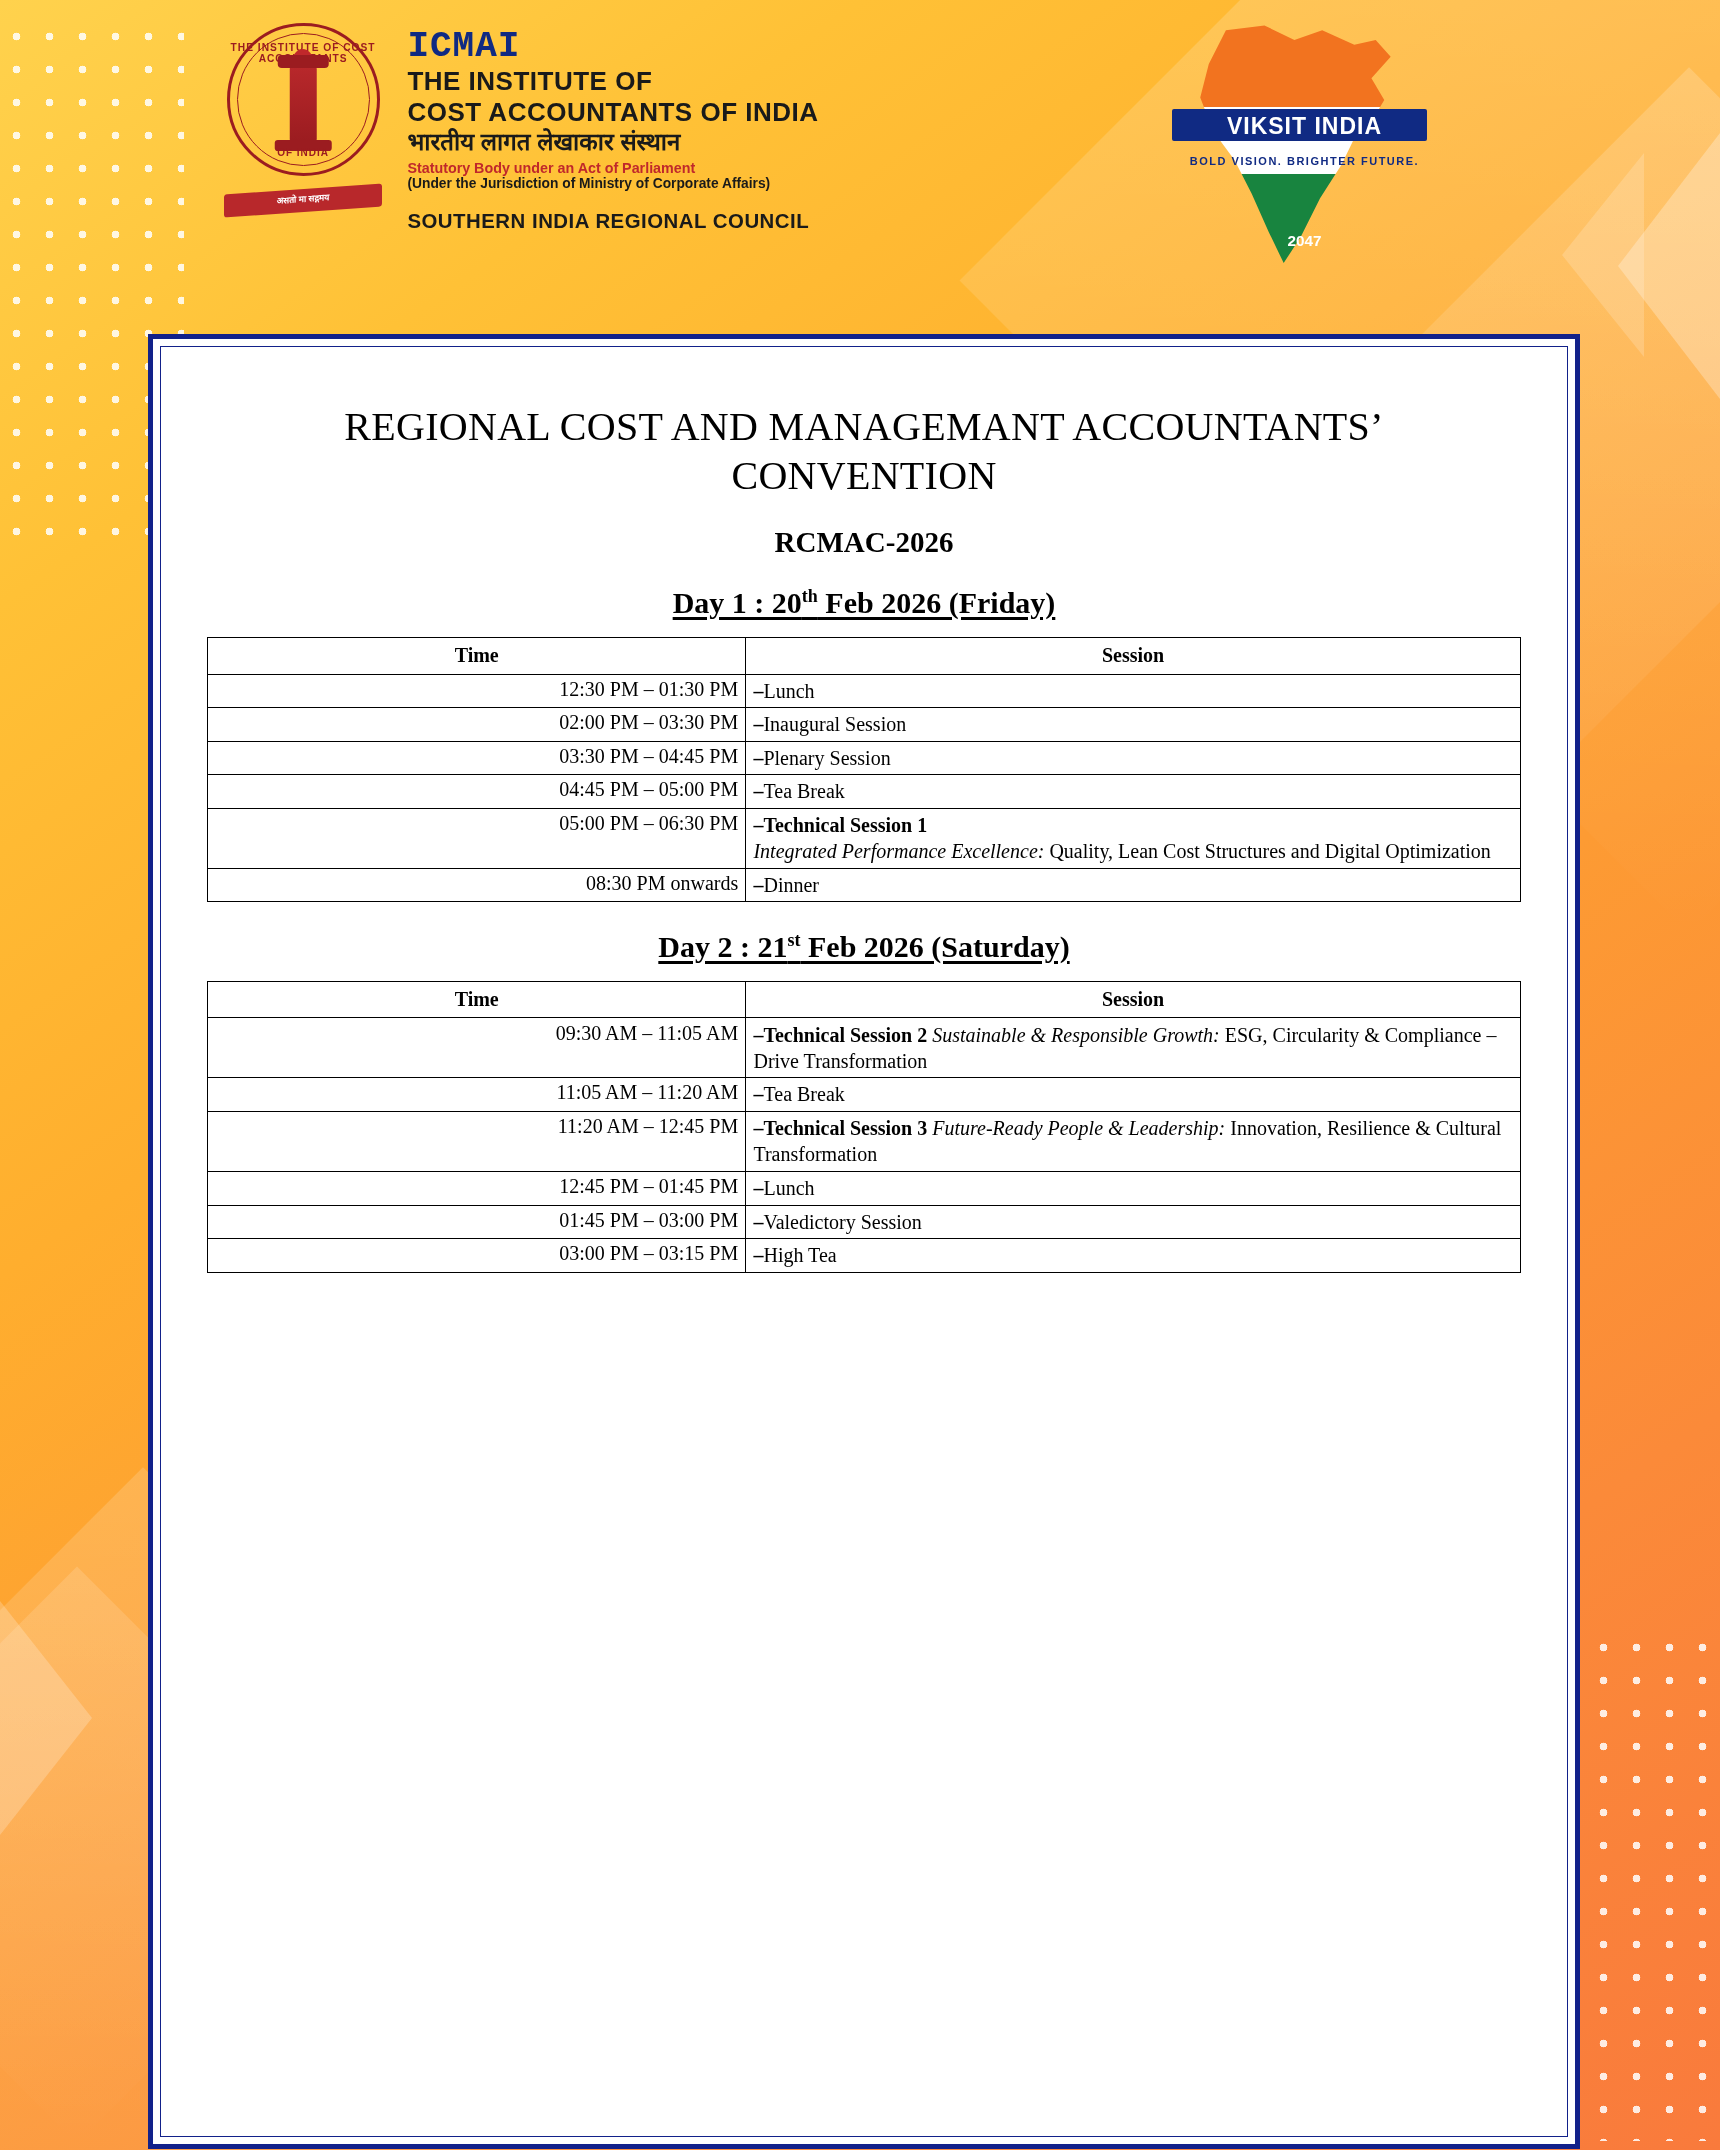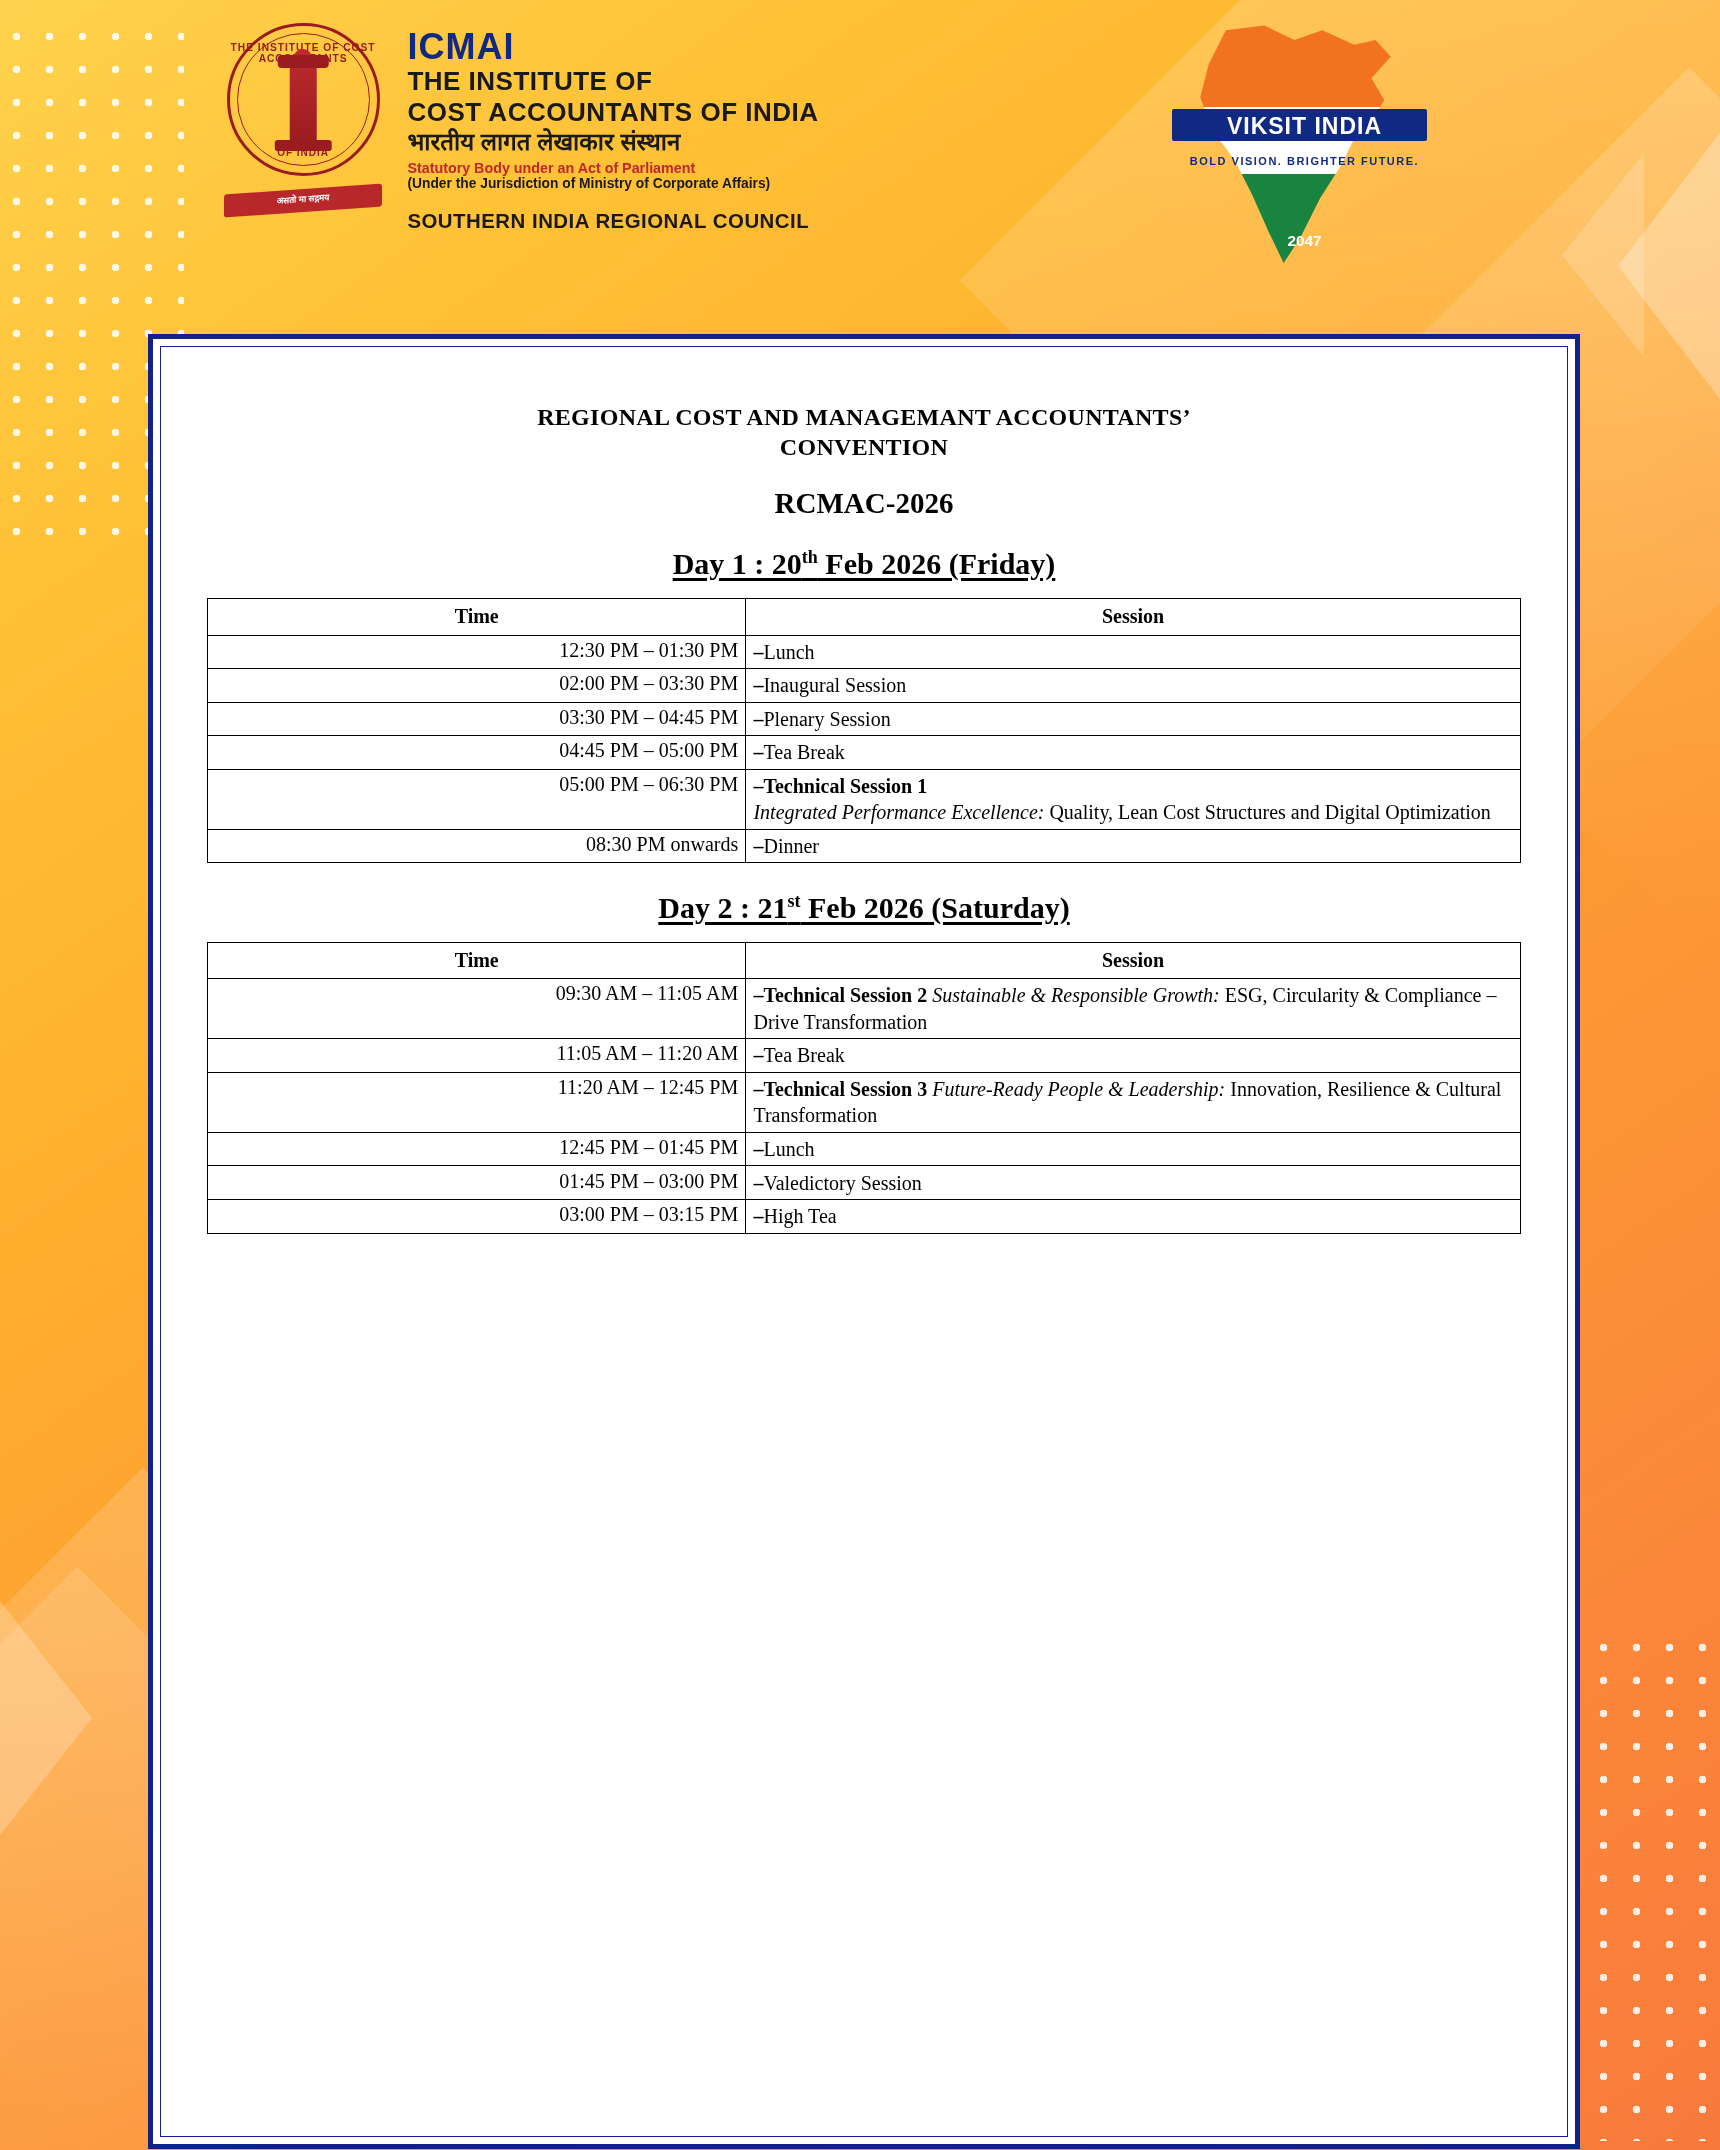--- a/index.html
+++ b/index.html
@@ -182,21 +182,21 @@
     font-size: 8.7px;
     font-weight: bold;
     transform: skewY(-4deg);
   }
 
   .header-titles {
     padding-top: 10.2px;
     color: #0b1f6b;
   }
   .t-icmai {
-    font-family: Liberation Sans, sans-serif;
+    font-family: Liberation Mono, monospace;
     font-weight: bold;
     font-size: 36px;
     letter-spacing: 1px;
     line-height: 1.05;
     color: #102a83;
   }
   .t-inst, .t-cost {
     font-family: "Liberation Sans", sans-serif;
     font-weight: bold;
     font-size: 26px;
@@ -306,22 +306,22 @@
   .card-inner {
     width: 100%;
     height: 100%;
     border: 1.5px solid #12218a;
     background: #ffffff;
     padding: 36px 46px 0 46px;
   }
 
   .doc-title {
     text-align: center;
-    font-weight: bold;
-    font-size: 24px;
+    font-weight: normal;
+    font-size: 40px;
     line-height: 1.22;
     color: #000;
     letter-spacing: 0.3px;
     margin-top: 20.4px;
   }
   .doc-subtitle {
     text-align: center;
     font-weight: bold;
     font-size: 29px;
     color: #000;

